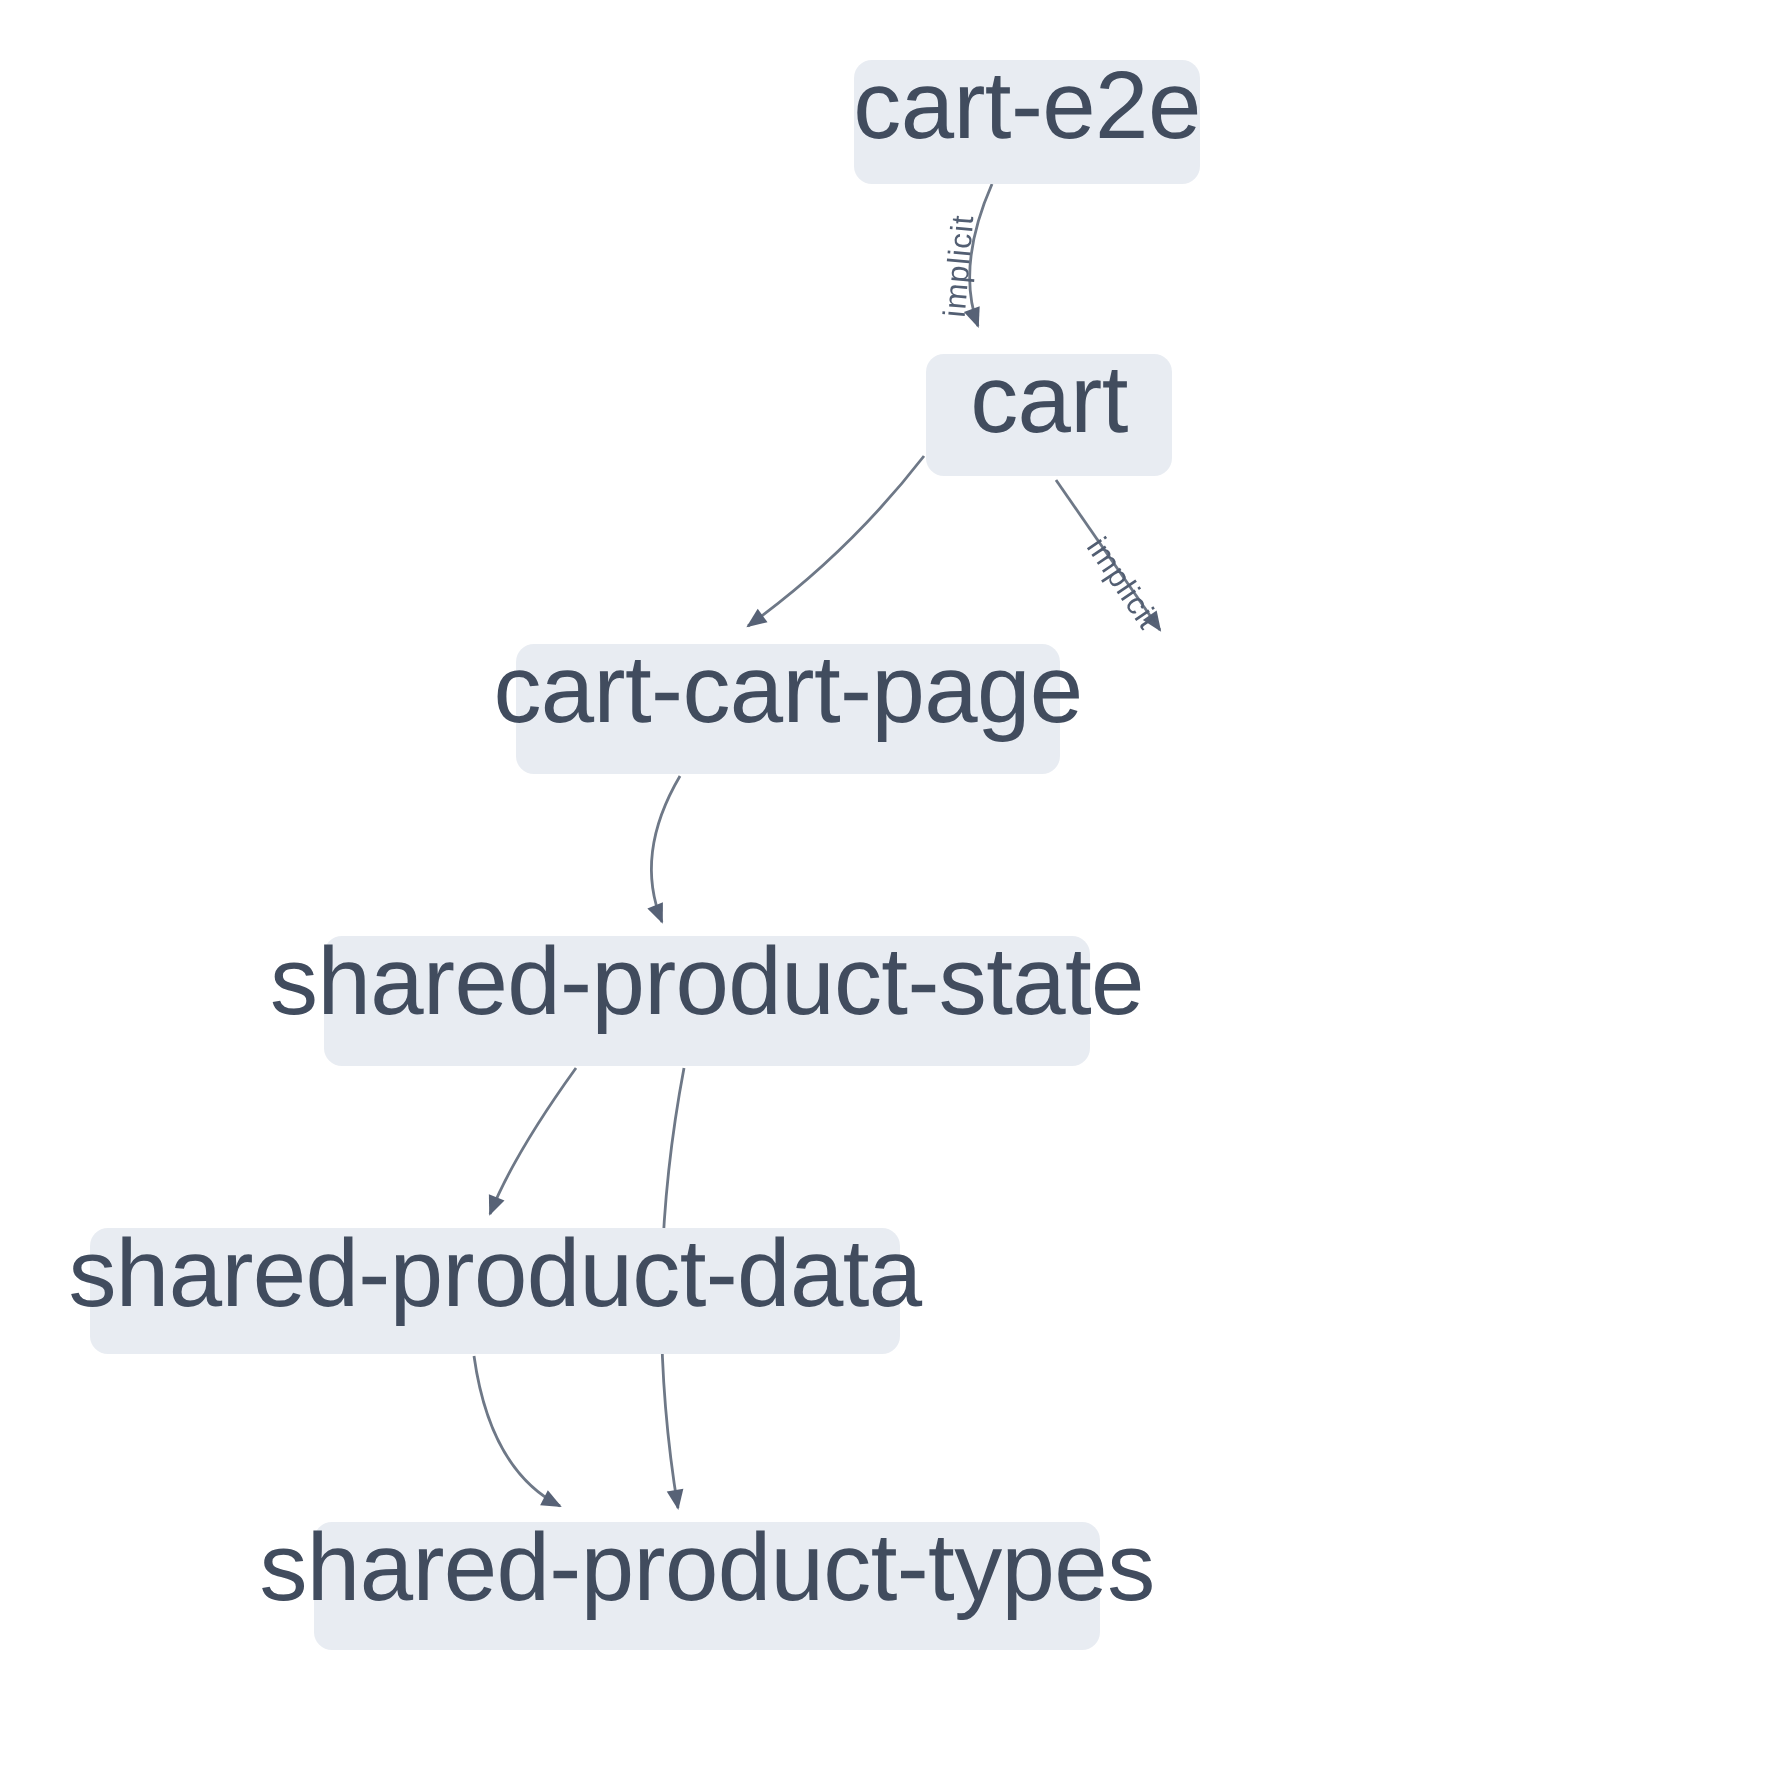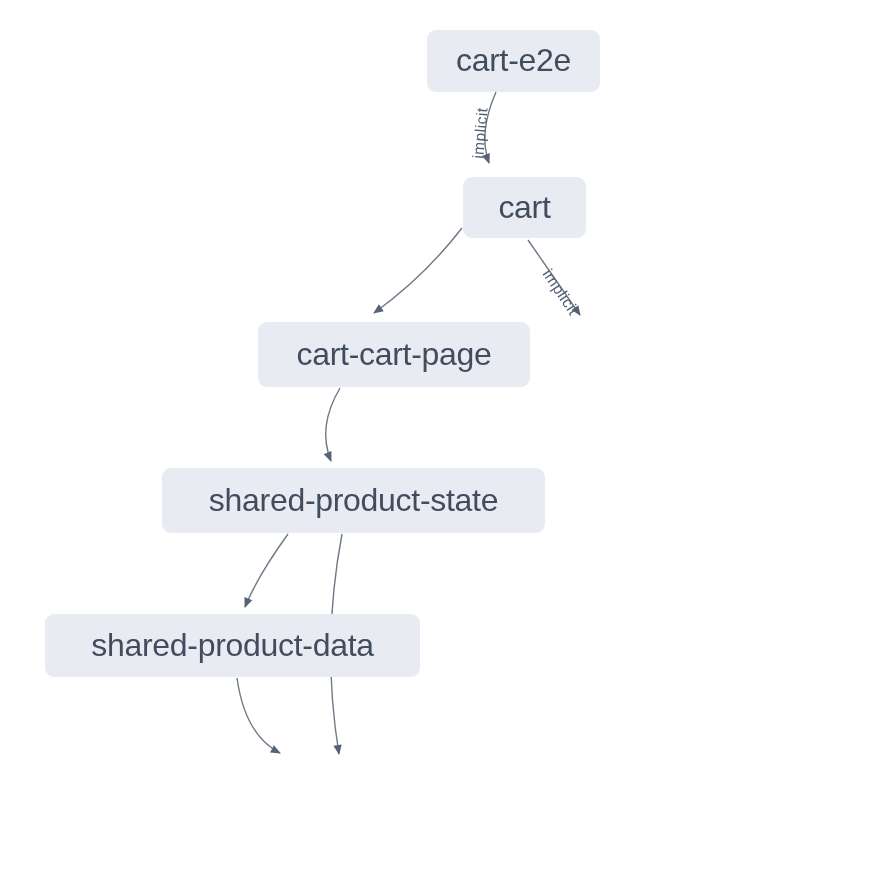--- a/index.html
+++ b/index.html
@@ -31,26 +31,26 @@
     font-family: "Liberation Sans", sans-serif;
     font-size: 15.5px;
     letter-spacing: 0.5px;
     fill: #525e72;
     text-anchor: middle;
     dominant-baseline: central;
   }
   .node {
     position: absolute;
     display: flex;
-    align-items: center;
+    align-items: flex-start;
     justify-content: center;
     background: #e8ecf2;
     border-radius: 9px;
     color: #414c5e;
-    font-size: 32px;
+    font-size: 48px;
     letter-spacing: -0.3px;
     white-space: nowrap;
     box-sizing: border-box;
     cursor: pointer;
   }
   .node span {
     display: block;
     line-height: 1;
     padding-bottom: 2px;
   }
@@ -89,18 +89,21 @@
 
   <div class="node" style="left:218px; top:322px; width:272px; height:65px;margin-left:40px;">
     <span>cart-cart-page</span>
   </div>
 
 
   <div class="node" style="left:162px; top:468px; width:383px; height:65px;">
     <span>shared-product-state</span>
   </div>
 
-  <div class="node" style="left:45px;  top:614px; width:375px; height:63px;">
+  <div class="node" style="left:45px;  top:614px; width:405px; height:63px;">
     <span>shared-product-data</span>
   </div>
 
+  <div class="node" style="left:157px; top:761px; width:393px; height:64px;">
+    <span>shared-product-types</span>
+  </div>
 
 </div>
 
 </body></html>

